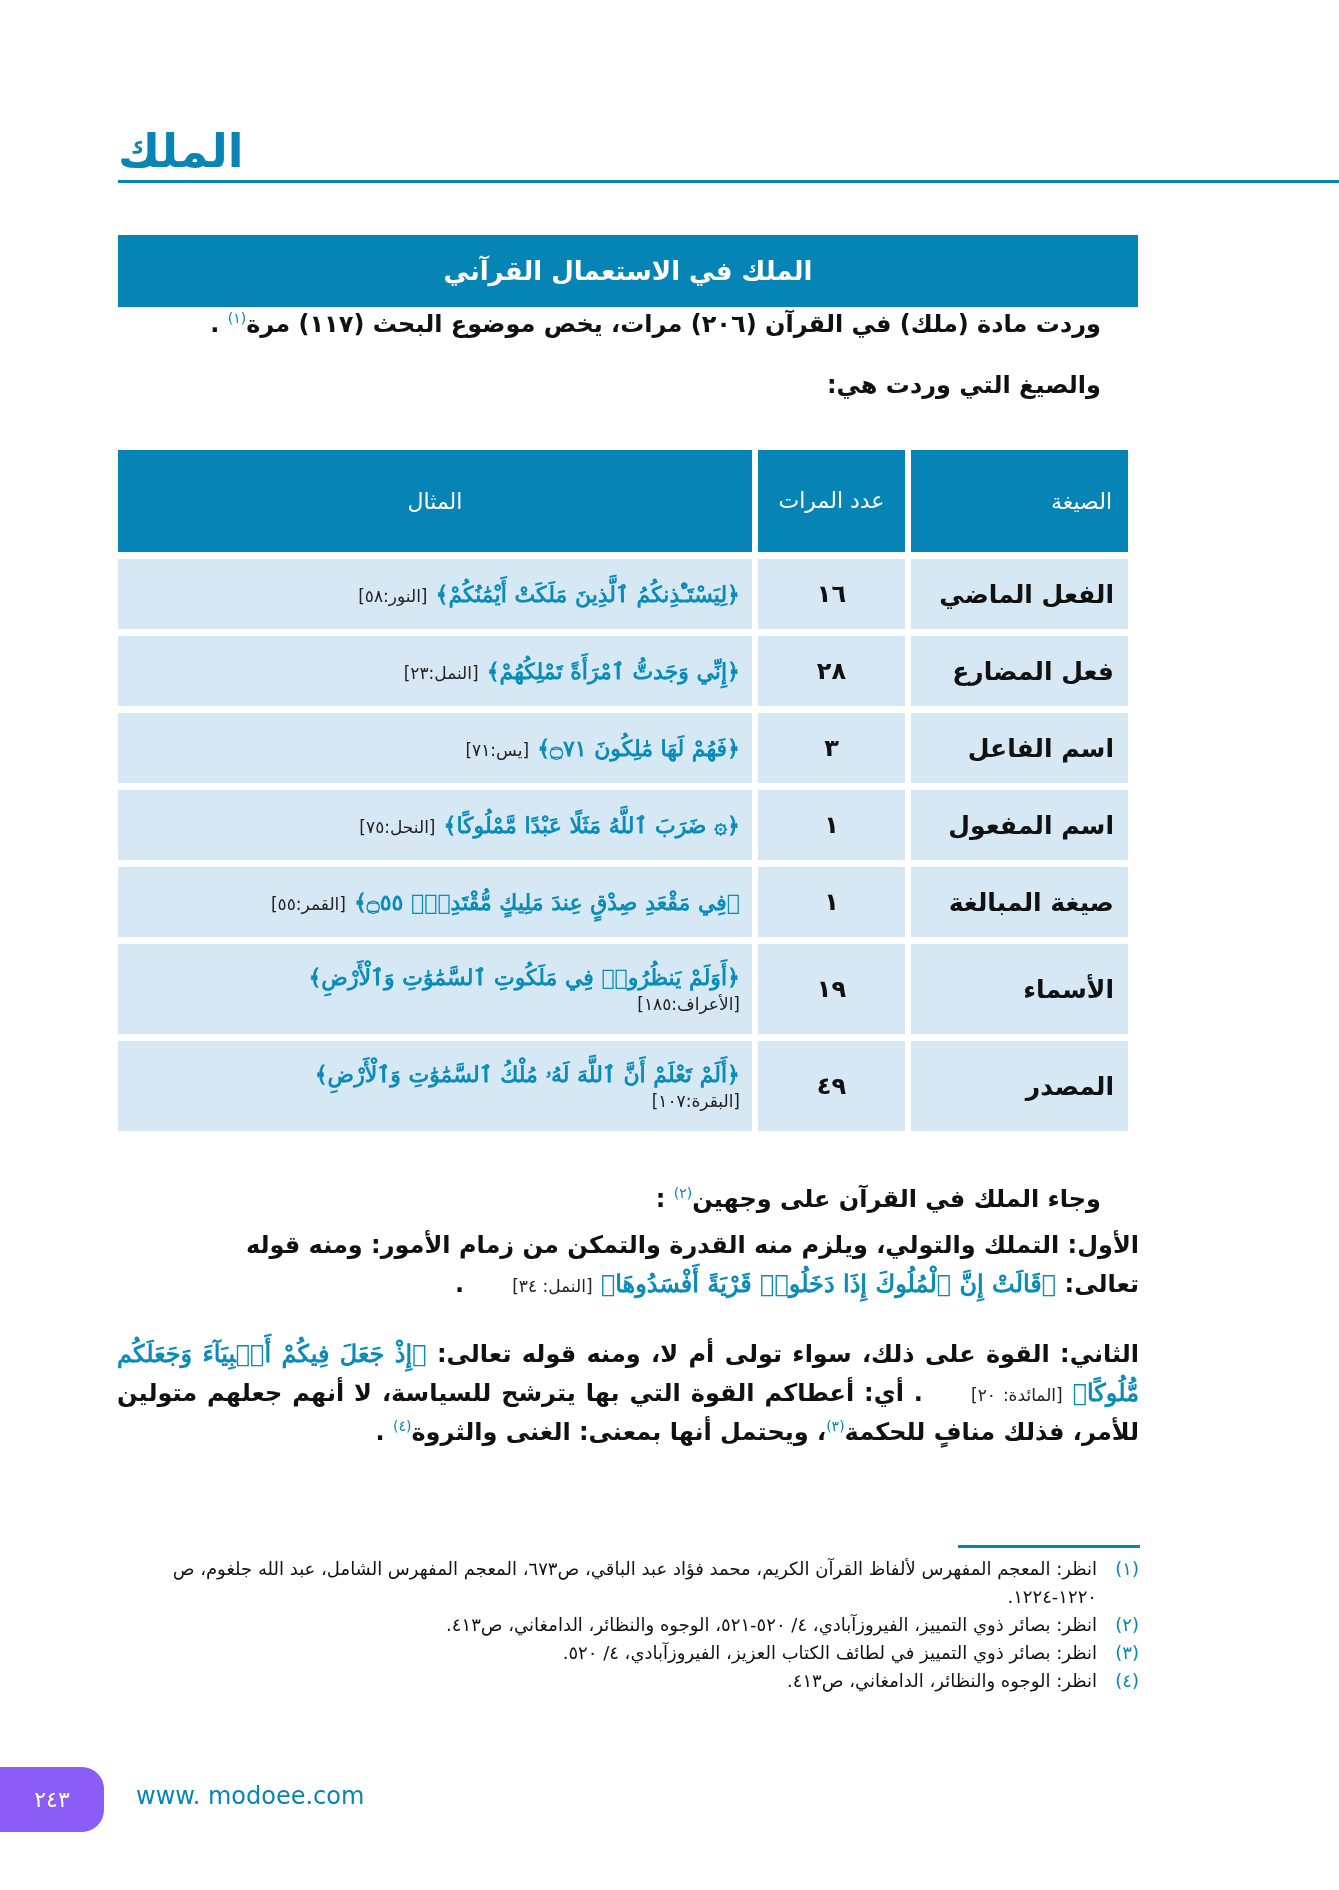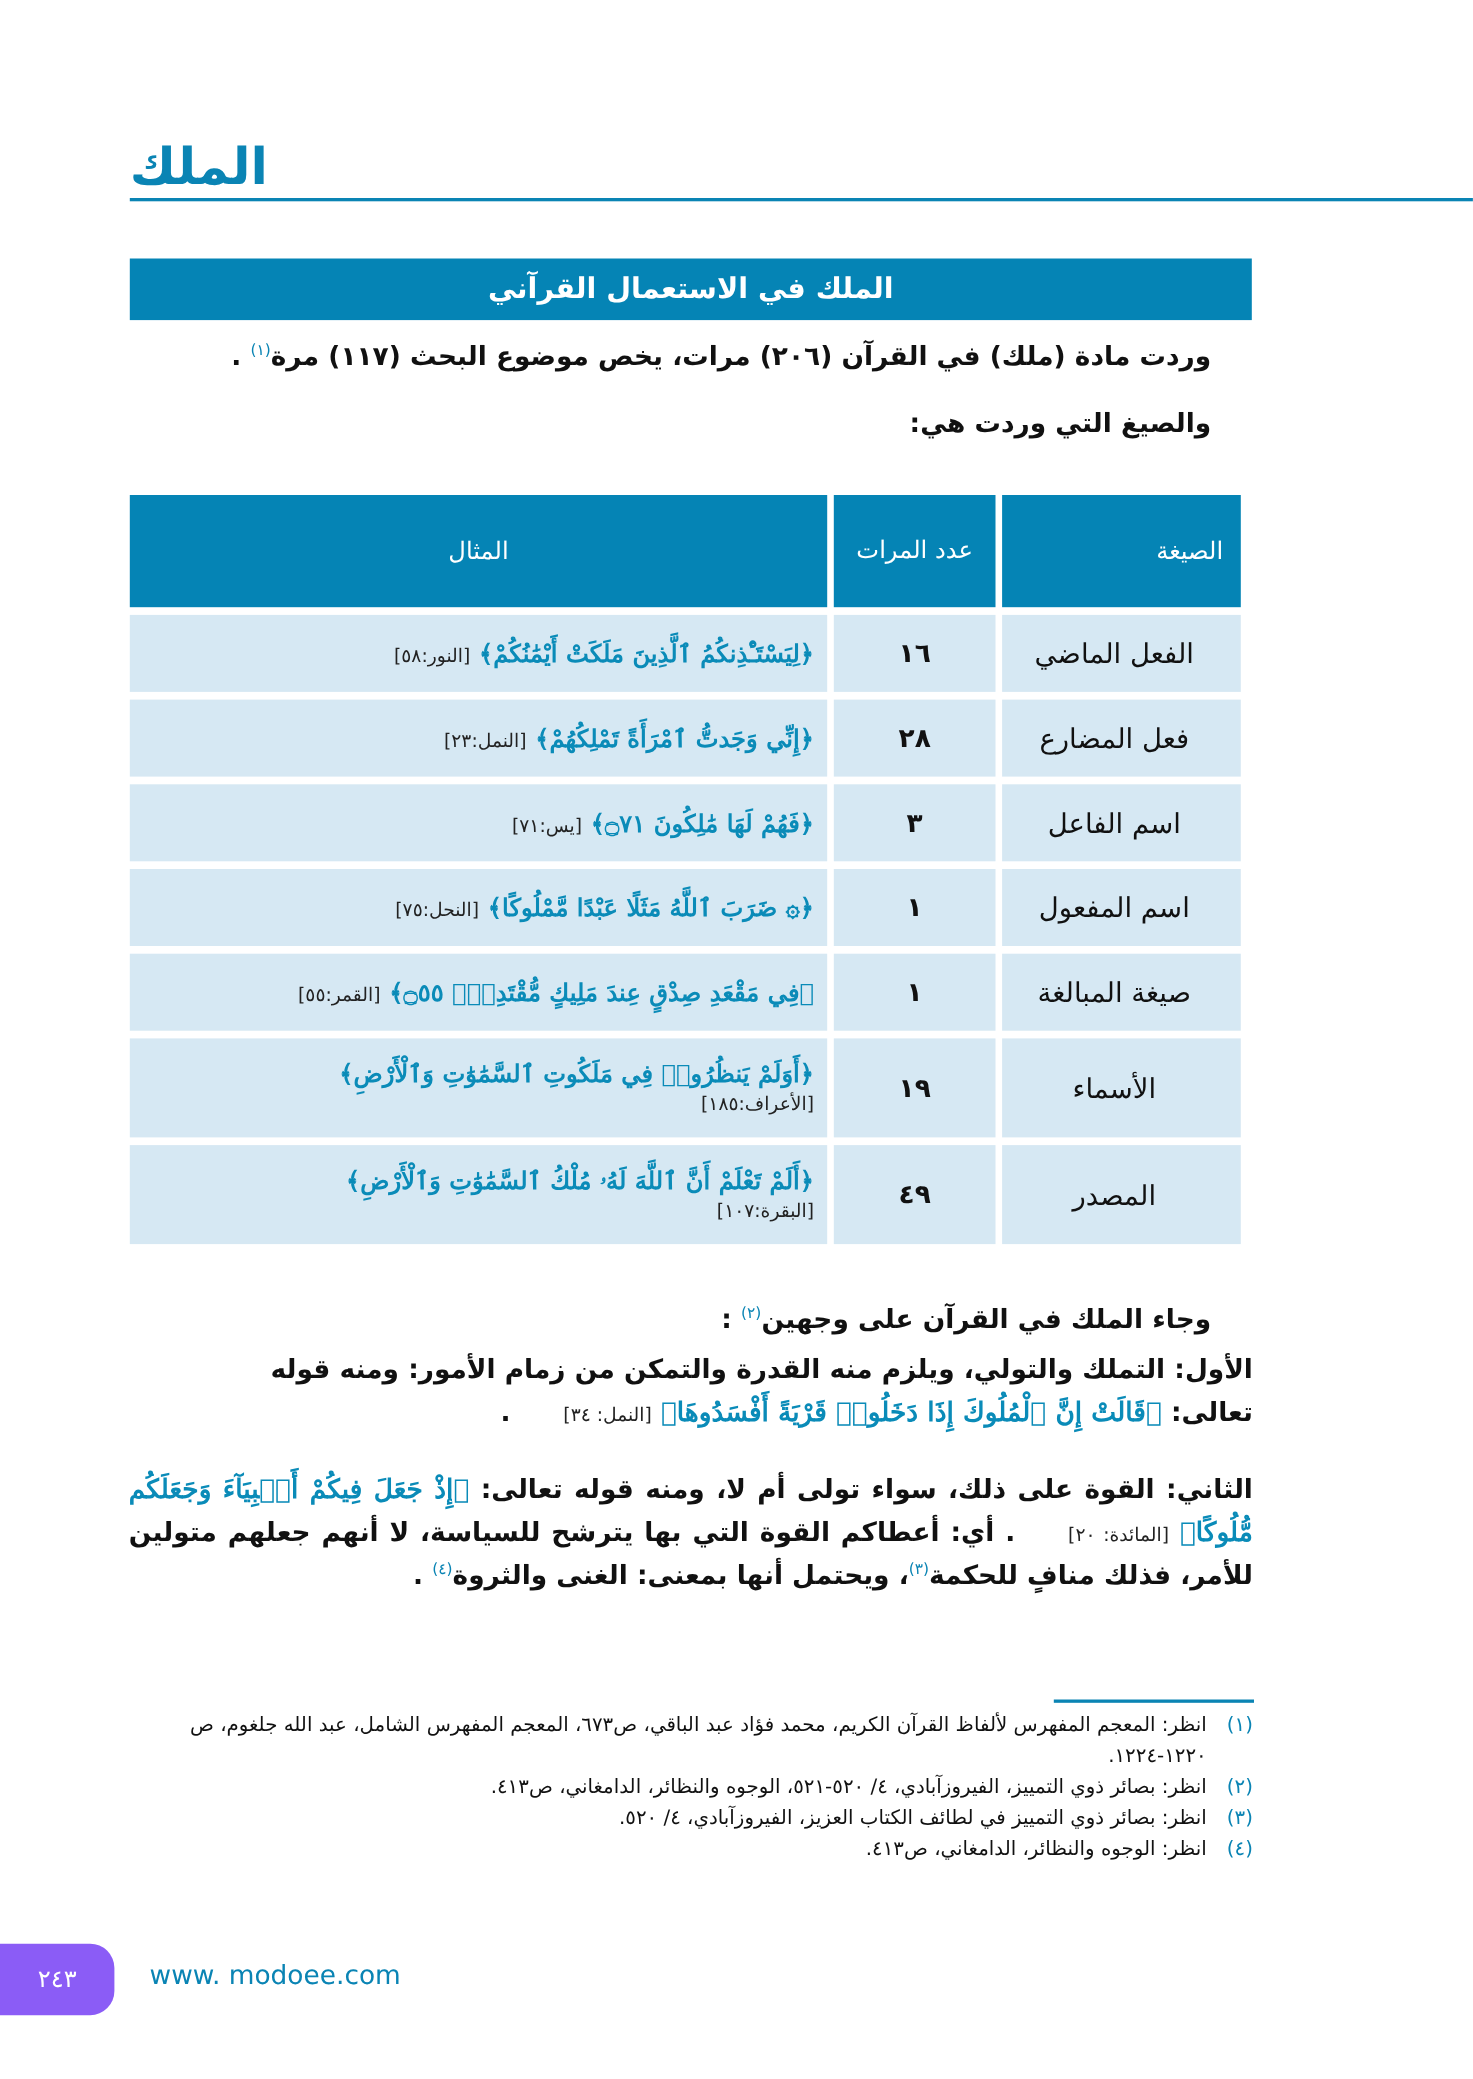--- a/index.html
+++ b/index.html
@@ -6,39 +6,39 @@
   body { width:1339px; height:1890px; position:relative; overflow:hidden;
          font-family:"DejaVu Sans", sans-serif; color:#111; }
   .rtl { direction:rtl; unicode-bidi:embed; }
 
   
   .page-title { position:absolute; left:118px; top:128px; font-size:46px; font-weight:bold;
                 color:#0a84b4; line-height:1; }
   .title-rule { position:absolute; left:118px; right:0; top:180px; height:3px; background:#0a84b4; }
 
   
-  .banner { position:absolute; left:118px; top:235px; width:1020px; height:56px; background:#0584b5;
+  .banner { position:absolute; left:118px; top:235px; width:1020px; height:72px; background:#0584b5;
             display:flex; align-items:center; justify-content:center; color:#fff;
             font-size:26px; font-weight:bold; }
 
   
   .para { position:absolute; right:238px; width:920px; text-align:right; font-size:24px; font-weight:bold; line-height:1.6; }
   .intro1 { top:305px; }
   .intro2 { top:366px; }
   sup.fn { color:#0a84b4; font-size:14px; font-weight:normal; vertical-align:super; }
 
   
   .tbl { position:absolute; left:118px; top:443px; width:1022px; border-collapse:separate;
          border-spacing:6px 7px; direction:rtl; margin-left:-6px; }
   .tbl th { background:#0584b5; color:#fff; font-weight:normal; font-size:22px; height:100px; }
   .tbl th.c-form { width:200px; text-align:right; padding-right:16px; }
   .tbl th.c-count { width:145px; text-align:center; line-height:1.4; }
   .tbl th.c-ex { text-align:center; }
   .tbl td { background:#d6e8f3; height:68px; font-size:24px;margin-top:41px; }
-  .tbl td.c-form { text-align:center; padding-right:14px; font-weight:normal; font-size:25px; }
+  .tbl td.c-form { text-align:right; padding-right:14px; font-weight:bold; font-size:25px; }
   .tbl td.c-count { text-align:center; font-weight:bold; font-size:24px; }
   .tbl td.c-ex { text-align:right; padding:0 12px; }
   .tbl tr.tall td { height:88px; }
   .verse { color:#0a8bb8; font-family:"DejaVu Serif", serif; font-weight:bold; font-size:22px; }
   .ref { color:#222; font-size:17px; margin-right:8px; }
   .verse-line { display:block; }
   .ref-line { display:block; font-size:17px; color:#222; margin-top:4px; }
 
   
   .body-text { position:absolute; right:215px; width:945px; text-align:right; font-size:24px; font-weight:bold; line-height:1.62; }

